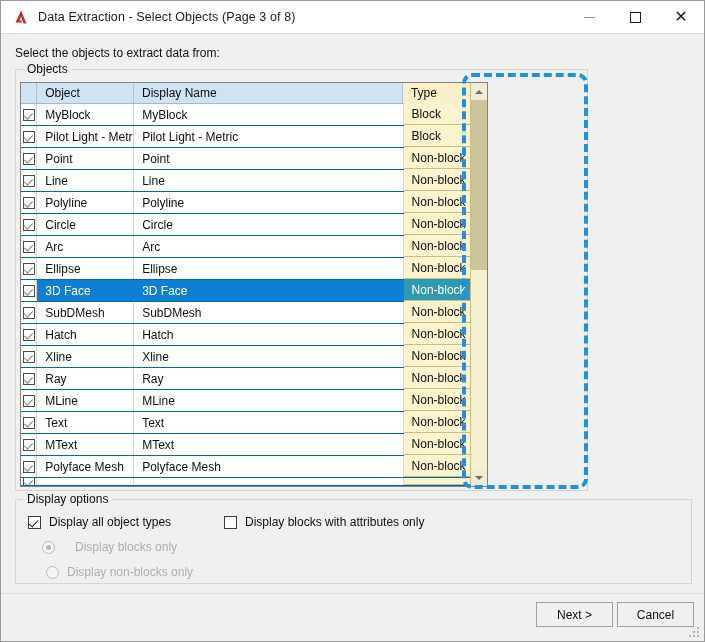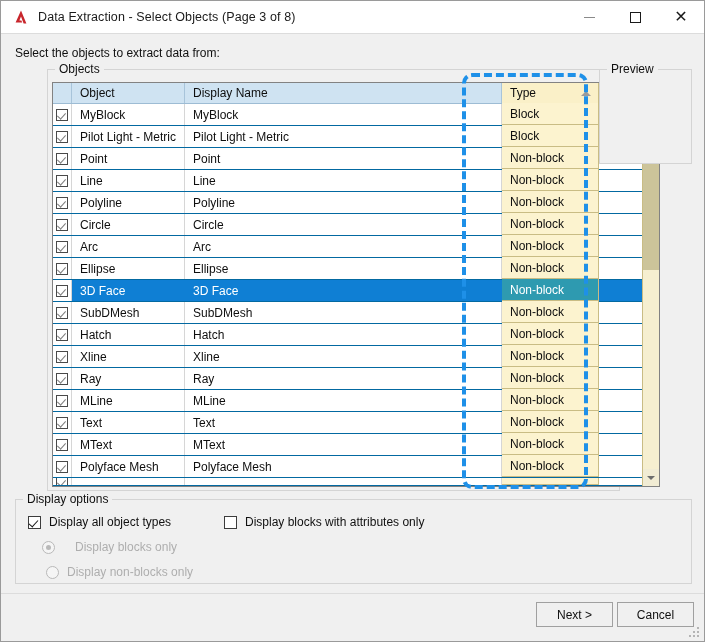--- a/index.html
+++ b/index.html
@@ -57,27 +57,27 @@
     border: 1px solid #d4d4d4;
     border-radius: 0;
   }
   .group-title {
     position: absolute;
     top: -8px; left: 7px;
     background: #f0f0f0;
     padding: 0 4px;
     font-size: 12px; color: #101010;
   }
-  #objects-group { left: 14px; top: 68px; width: 573px; height: 422px; margin-left: 32px; }
+  #objects-group { left: 14px; top: 68px; width: 573px; height: 422px; }
 
   
   .table-wrap {
     position: absolute;
     left: 4px; top: 12px;
-    width: 608px; height: 405px;
+    width: 468px; height: 405px;
     background: #4c1d95;
     border: 1px solid #828282;
     overflow: hidden;
   }
   .thead {
     display: flex; height: 21px;
     background: #cfe3f2;
     border-bottom: 1px solid #9dbcd4;
   }
   .th {
@@ -438,23 +438,20 @@
         <div class="vs-thumb"></div>
         <div class="vs-btn down">
             <i class="vs-arrow-dn"></i>
           </div>
       </div>
     </div>
   </div>
 
   <div class="annot"></div>
 
-  <div class="group" id="preview-group">
-    <span class="group-title">Preview</span>
-  </div>
 
   <div class="group" id="display-group">
     <span class="group-title">Display options</span>
 
     <div class="opt-row" style="left:12px; top:15px;">
       <span class="cbx checked"></span>
       <span class="opt-label">Display all object types</span>
     </div>
 
     <div class="opt-row" style="left:26px; top:40px;gap:12px;">

